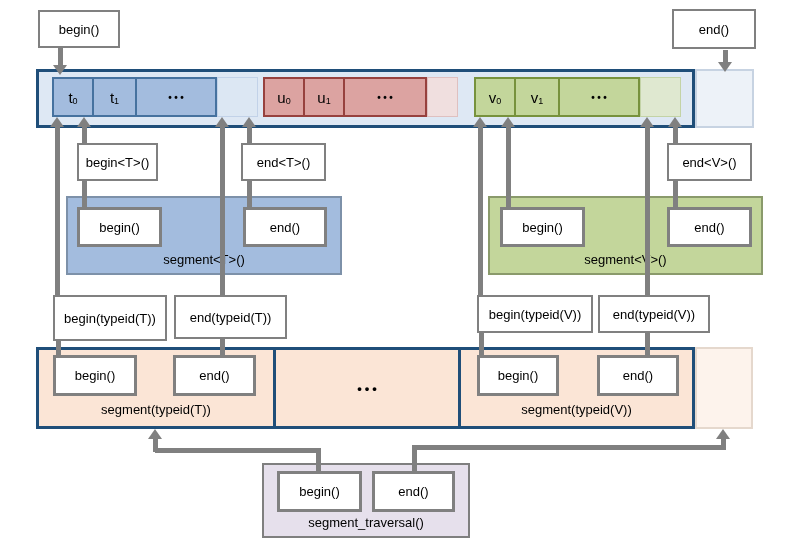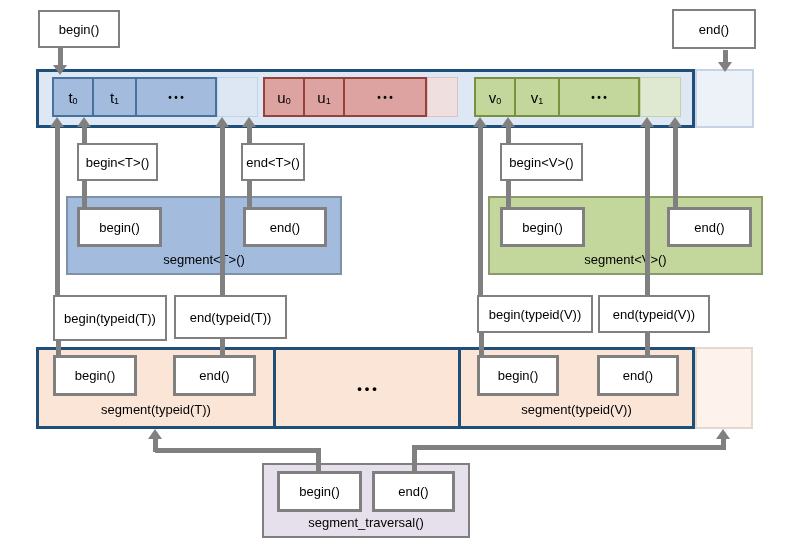--- a/index.html
+++ b/index.html
@@ -197,22 +197,22 @@
 
   <div class="hline" style="left:412px;top:445px;width:314px;height:5px"></div>
   <div class="vline" style="left:412px;top:445px;width:5px;height:26px"></div>
   <div class="vline" style="left:721px;top:438px;width:5px;height:11px"></div>
   <div class="tri-up" style="left:716px;top:429px"></div>
 
   <div class="wbox" style="left:38px;top:10px;width:82px;height:38px">begin()</div>
   <div class="wbox" style="left:672px;top:9px;width:84px;height:40px">end()</div>
 
   <div class="wbox" style="left:77px;top:143px;width:81px;height:38px">begin&lt;T&gt;()</div>
-  <div class="wbox" style="left:241px;top:143px;width:64px;height:38px">end&lt;T&gt;()</div>
-  <div class="wbox" style="left:500px;top:143px;width:83px;height:38px">begin&lt;V&gt;()</div>
+  <div class="wbox" style="left:241px;top:143px;width:85px;height:38px">end&lt;T&gt;()</div>
+  <div class="wbox" style="left:667px;top:143px;width:85px;height:38px">end&lt;V&gt;()</div>
 
   <div class="wbox thick" style="left:77px;top:207px;width:85px;height:40px">begin()</div>
   <div class="wbox thick" style="left:243px;top:207px;width:84px;height:40px">end()</div>
   <div class="wbox thick" style="left:500px;top:207px;width:85px;height:40px">begin()</div>
   <div class="wbox thick" style="left:667px;top:207px;width:85px;height:40px">end()</div>
 
   <div class="wbox" style="left:53px;top:295px;width:114px;height:46px">begin(typeid(T))</div>
   <div class="wbox" style="left:174px;top:295px;width:113px;height:44px">end(typeid(T))</div>
   <div class="wbox" style="left:477px;top:295px;width:116px;height:38px">begin(typeid(V))</div>
   <div class="wbox" style="left:598px;top:295px;width:112px;height:38px">end(typeid(V))</div>

